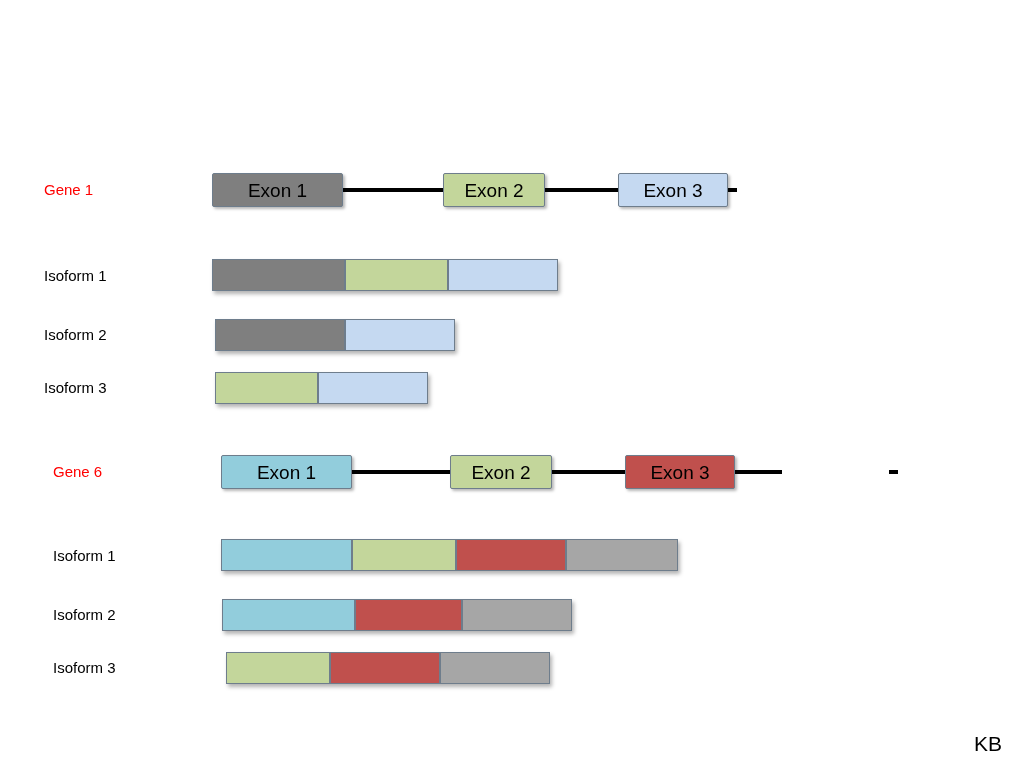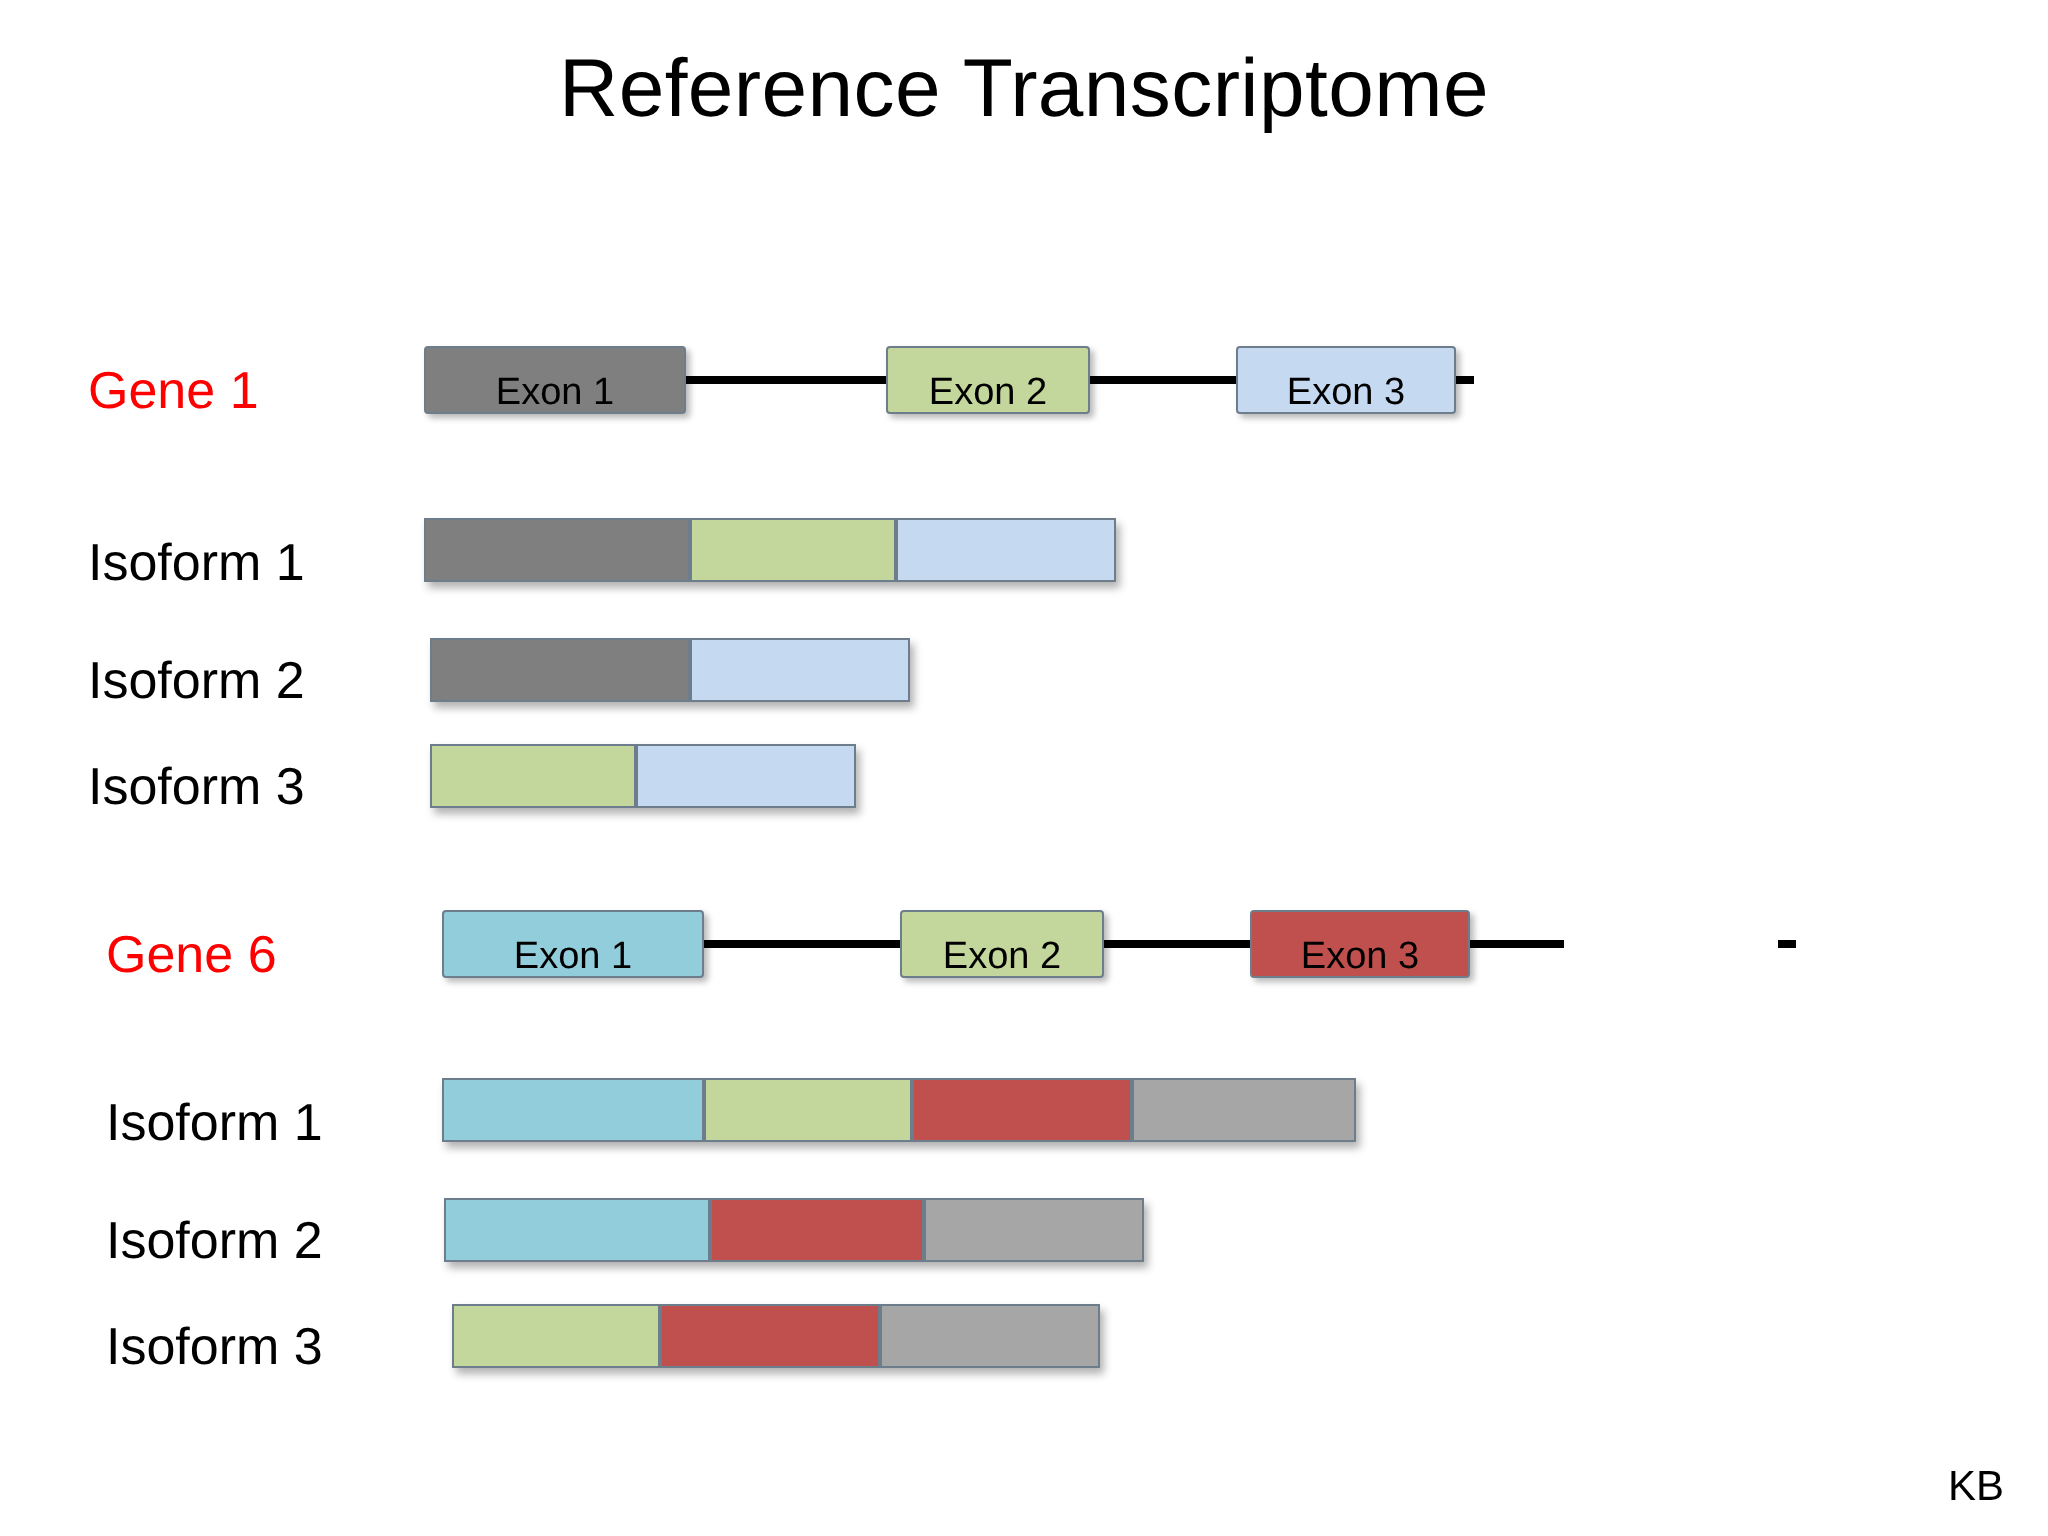--- a/index.html
+++ b/index.html
@@ -28,21 +28,21 @@
     font-size: 41px;
     font-weight: 400;
     color: #000000;
     letter-spacing: 0.2px;
     line-height: 1.1;
   }
 
   
   .row-label {
     position: absolute;
-    font-size: 26px;
+    font-size: 15px;
     color: #000000;
     white-space: nowrap;
     line-height: 1;
   }
   .row-label.gene {
     color: #FF0000;
   }
 
   
   .gene-track {
@@ -64,21 +64,21 @@
   }
   .exon-box {
     position: absolute;
     top: 0;
     height: 34px;
     border: 1px solid #6E7D8C;
     border-radius: 2px;
     box-sizing: border-box;
     box-shadow: 2px 2px 3px rgba(0,0,0,0.28);
     display: flex;
-    align-items: flex-end;
+    align-items: center;
     justify-content: center;
   }
   .exon-box .exon-label {
     font-size: 19px;
     color: #000000;
     line-height: 1;
     white-space: nowrap;
   }
 
   
@@ -103,21 +103,20 @@
     font-size: 21px;
     color: #000000;
     line-height: 1;
   }
 </style>
 </head>
 <body>
 
 <div id="slide">
 
-  <div id="slide-title">Reference Transcriptome</div>
 
   <div id="labels-layer">
       <div class="row-label gene" style="left: 44px; top: 182px;">Gene 1</div>
       <div class="row-label" style="left: 44px; top: 268px;">Isoform 1</div>
       <div class="row-label" style="left: 44px; top: 327px;">Isoform 2</div>
       <div class="row-label" style="left: 44px; top: 380px;">Isoform 3</div>
       <div class="row-label gene" style="left: 53px; top: 464px;">Gene 6</div>
       <div class="row-label" style="left: 53px; top: 548px;">Isoform 1</div>
       <div class="row-label" style="left: 53px; top: 607px;">Isoform 2</div>
       <div class="row-label" style="left: 53px; top: 660px;">Isoform 3</div>

